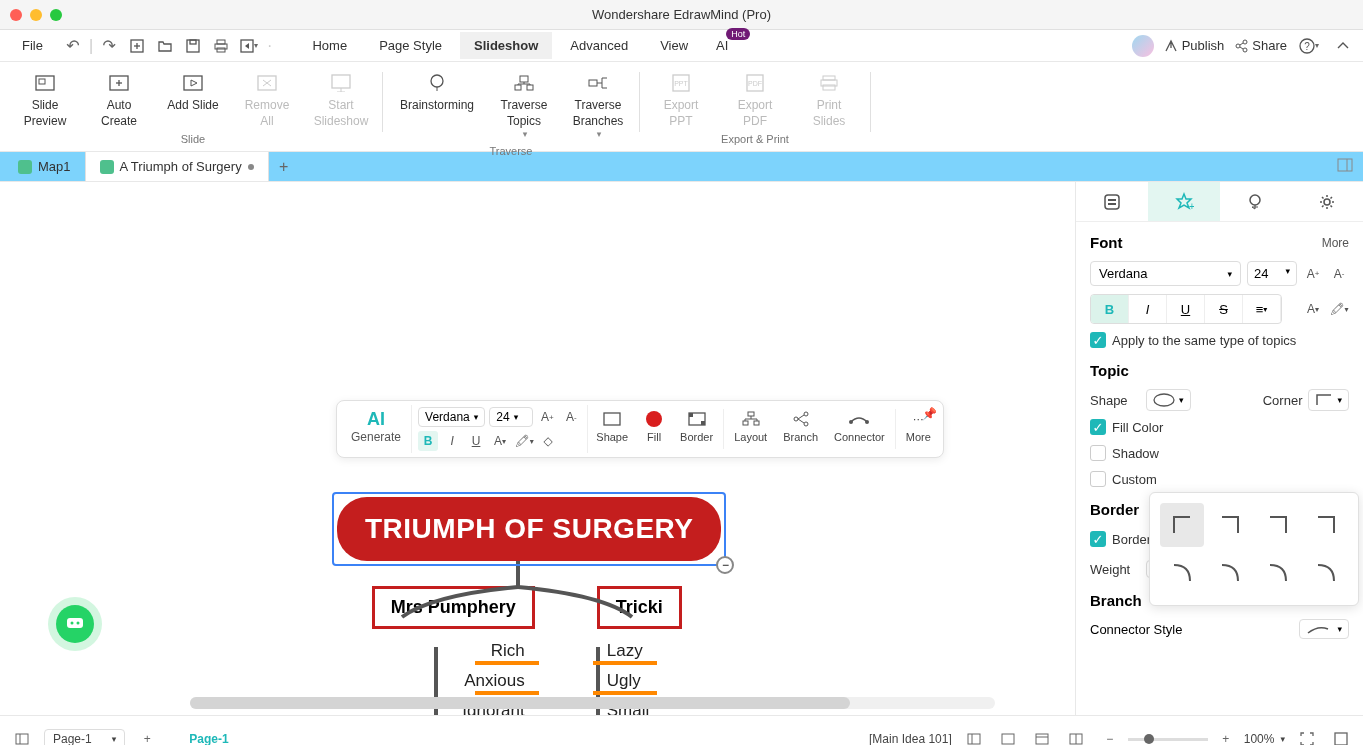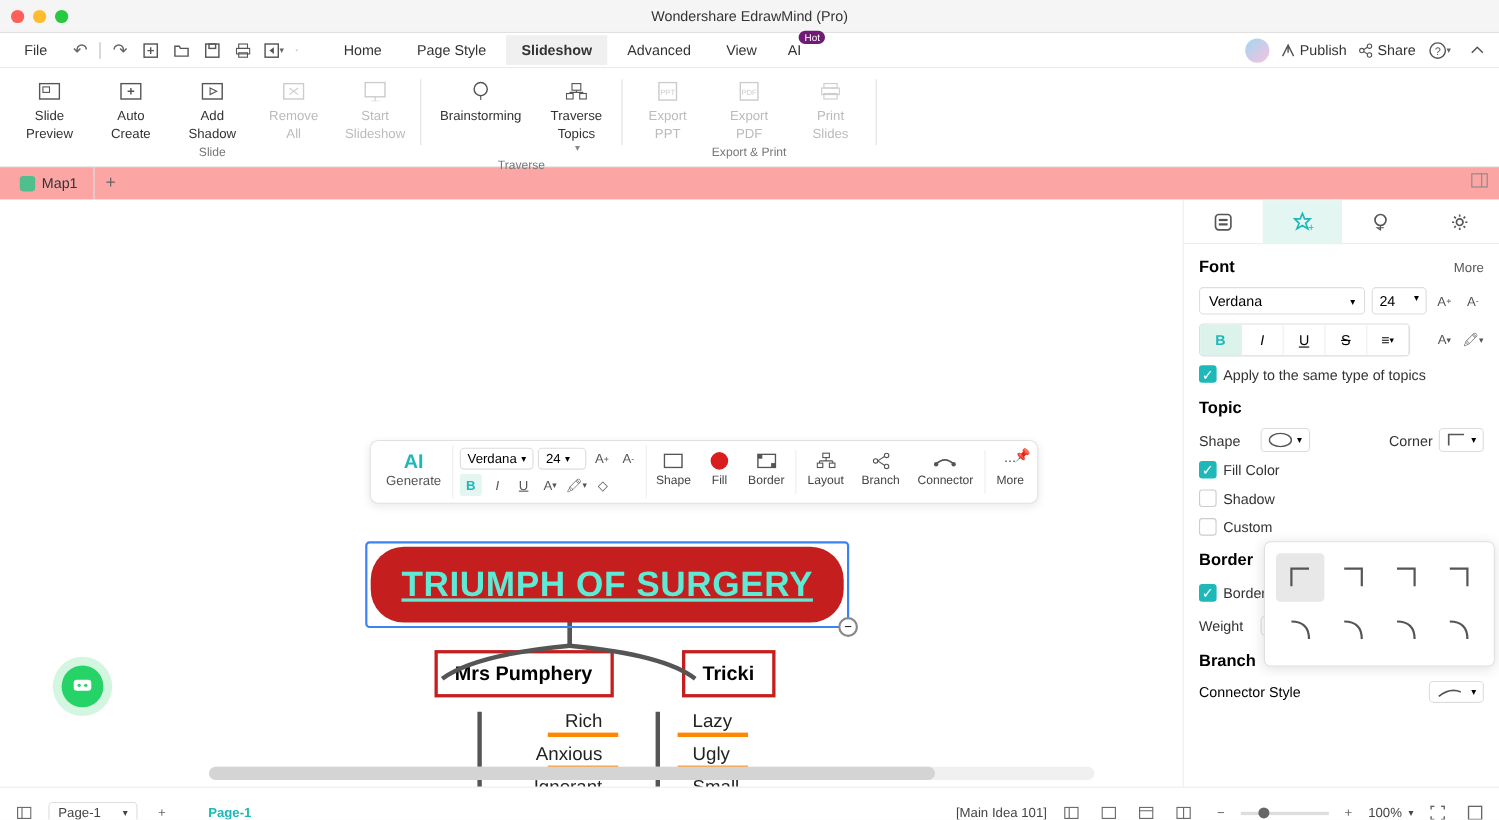--- a/index.html
+++ b/index.html
@@ -31,21 +31,21 @@
 .ribbon-group { display: flex; flex-direction: column; align-items: center; padding: 0 6px; position: relative; }
 .ribbon-buttons { display: flex; gap: 16px; }
 .ribbon-button { display: flex; flex-direction: column; align-items: center; width: 58px; font-size: 12px; color: #333; cursor: pointer; text-align: center; line-height: 1.3; padding-top: 2px; }
 .ribbon-button.disabled { color: #bbb; }
 .ribbon-button .ricon { width: 22px; height: 22px; margin-bottom: 4px; display: flex; align-items: center; justify-content: center; }
 .ribbon-sep { width: 1px; background: #e0e0e0; height: 60px; margin: 2px 6px 0; }
 .group-label { font-size: 11px; color: #777; margin-top: 4px; position: absolute; bottom: -2px; left: 50%; transform: translateX(-50%); white-space: nowrap; }
 .dropdown-caret::after { content: "▾"; font-size: 9px; margin-left: 2px; color: #888; }
 
 
-.tabsbar { height: 30px; background: #fca5a5; display: flex; align-items: center; border-bottom: 1px solid #e8e8e8; padding-left: 4px; }
+.tabsbar { height: 30px; background: #7dd3fc; display: flex; align-items: center; border-bottom: 1px solid #e8e8e8; padding-left: 4px; }
 .doc-tab { display: flex; align-items: center; gap: 6px; padding: 4px 14px; font-size: 13px; color: #333; border-right: 1px solid #e0e0e0; height: 100%; }
 .doc-tab .doc-icon { width: 14px; height: 14px; background: #4fc08d; border-radius: 3px; }
 .doc-tab.active { background: #fff; }
 .doc-tab .dot { width: 6px; height: 6px; border-radius: 50%; background: #888; }
 .add-tab { width: 30px; display: flex; align-items: center; justify-content: center; color: #666; cursor: pointer; }
 .layout-toggle { margin-left: auto; padding: 0 10px; color: #666; }
 
 
 .workspace { display: flex; height: calc(745px - 30px - 32px - 90px - 30px - 30px); background: #fff; }
 .canvas-area { flex: 1; position: relative; overflow: hidden; background: #fff; }
@@ -61,21 +61,21 @@
 .ft-row { display: flex; align-items: center; gap: 4px; }
 .ft-select { border: 1px solid #ddd; border-radius: 4px; padding: 2px 6px; font-size: 12px; display: flex; align-items: center; gap: 4px; }
 .ft-mini-btn { width: 20px; height: 20px; display: flex; align-items: center; justify-content: center; font-size: 12px; color: #555; cursor: pointer; }
 .ft-tool { display: flex; flex-direction: column; align-items: center; padding: 4px 8px; font-size: 11px; color: #444; gap: 2px; }
 .ft-tool .ticon { width: 20px; height: 20px; display: flex; align-items: center; justify-content: center; }
 .pin-icon { position: absolute; top: 6px; right: 6px; color: #bbb; font-size: 12px; }
 
 
 .mindmap { position: absolute; top: 310px; left: 332px; }
 .main-node-sel { border: 2px solid #3b82f6; border-radius: 4px; padding: 3px; display: inline-block; position: relative; }
-.main-node { background: #c41e1e; color: #5eead4; font-weight: 700; font-size: 32px; padding: 16px 28px; border-radius: 30px; letter-spacing: 0.5px; text-decoration: underline; }
+.main-node { background: #c41e1e; color: #ffffff; font-weight: 700; font-size: 28px; padding: 16px 28px; border-radius: 30px; letter-spacing: 0.5px; }
 .collapse-handle { position: absolute; right: -10px; bottom: -10px; width: 18px; height: 18px; border: 2px solid #888; border-radius: 50%; background: #fff; display: flex; align-items: center; justify-content: center; font-size: 12px; }
 .sub-nodes { display: flex; gap: 62px; margin-top: 20px; justify-content: center; }
 .sub-node { border: 3px solid #c41e1e; background: #fff; color: #000; font-weight: 700; font-size: 18px; padding: 8px 16px; }
 .leaf-list { display: flex; flex-direction: column; gap: 10px; margin-top: 12px; }
 .leaf-item { font-size: 17px; color: #222; text-align: right; padding-right: 10px; position: relative; width: 90px; }
 .leaf-item::after { content: ""; position: absolute; left: 30px; right: -4px; bottom: -4px; height: 4px; background: #ff8800; }
 .leaf-list.right .leaf-item { text-align: left; padding-left: 10px; padding-right: 0; }
 .leaf-list.right .leaf-item::after { left: -4px; right: 30px; }
 
 .branch-svg { position: absolute; top: 55px; left: 0; pointer-events: none; }
@@ -237,21 +237,21 @@
           </div>
           <span>Auto Create</span>
         </div>
       <div class="ribbon-button">
           <div class="ricon">
             <svg width="20" height="16">
               <rect x="1" y="1" width="18" height="14" fill="none" stroke="#555" stroke-width="1.3"></rect>
               <polygon points="8,5 14,8 8,11" fill="none" stroke="#555"></polygon>
             </svg>
           </div>
-          <span>Add Shadow</span>
+          <span>Add Slide</span>
         </div>
       <div class="ribbon-button disabled">
           <div class="ricon">
             <svg width="20" height="16">
               <rect x="1" y="1" width="18" height="14" fill="none" stroke="#ccc" stroke-width="1.3"></rect>
               <line x1="6" y1="5" x2="14" y2="11" stroke="#ccc"></line>
               <line x1="14" y1="5" x2="6" y2="11" stroke="#ccc"></line>
             </svg>
           </div>
           <span>Remove All</span>
@@ -288,20 +288,32 @@
               <rect x="1" y="10" width="6" height="5" fill="none" stroke="#555"></rect>
               <rect x="13" y="10" width="6" height="5" fill="none" stroke="#555"></rect>
               <line x1="10" y1="7" x2="10" y2="9" stroke="#555"></line>
               <line x1="4" y1="10" x2="4" y2="9" stroke="#555"></line>
               <line x1="16" y1="10" x2="16" y2="9" stroke="#555"></line>
               <line x1="4" y1="9" x2="16" y2="9" stroke="#555"></line>
             </svg>
           </div>
           <span>Traverse Topics</span>
         </div>
+      <div class="ribbon-button dropdown-caret">
+          <div class="ricon">
+            <svg width="20" height="16">
+              <rect x="1" y="5" width="8" height="6" fill="none" stroke="#555"></rect>
+              <line x1="9" y1="8" x2="14" y2="8" stroke="#555"></line>
+              <line x1="14" y1="3" x2="14" y2="13" stroke="#555"></line>
+              <line x1="14" y1="3" x2="19" y2="3" stroke="#555"></line>
+              <line x1="14" y1="13" x2="19" y2="13" stroke="#555"></line>
+            </svg>
+          </div>
+          <span>Traverse Branches</span>
+        </div>
     </div>
     <div class="group-label">Traverse</div>
   </div>
   <div class="ribbon-sep"></div>
   <div class="ribbon-group" style="padding-bottom:14px;">
     <div class="ribbon-buttons">
       <div class="ribbon-button disabled">
           <div class="ricon">
             <svg width="20" height="18">
               <rect x="2" y="1" width="16" height="16" fill="none" stroke="#ccc" stroke-width="1.3"></rect>
@@ -332,20 +344,25 @@
     </div>
     <div class="group-label">Export &amp; Print</div>
   </div>
   <div class="ribbon-sep"></div>
 </div>
 
 <div class="tabsbar">
   <div class="doc-tab">
     <div class="doc-icon"></div>
     <span>Map1</span>
+  </div>
+  <div class="doc-tab active">
+    <div class="doc-icon"></div>
+    <span>A Triumph of Surgery</span>
+    <div class="dot"></div>
   </div>
   <div class="add-tab">+</div>
   <div class="layout-toggle">
     <svg width="16" height="14">
         <rect x="1" y="1" width="14" height="12" fill="none" stroke="#888"></rect>
         <line x1="10" y1="1" x2="10" y2="13" stroke="#888"></line>
       </svg>
   </div>
 </div>
 

